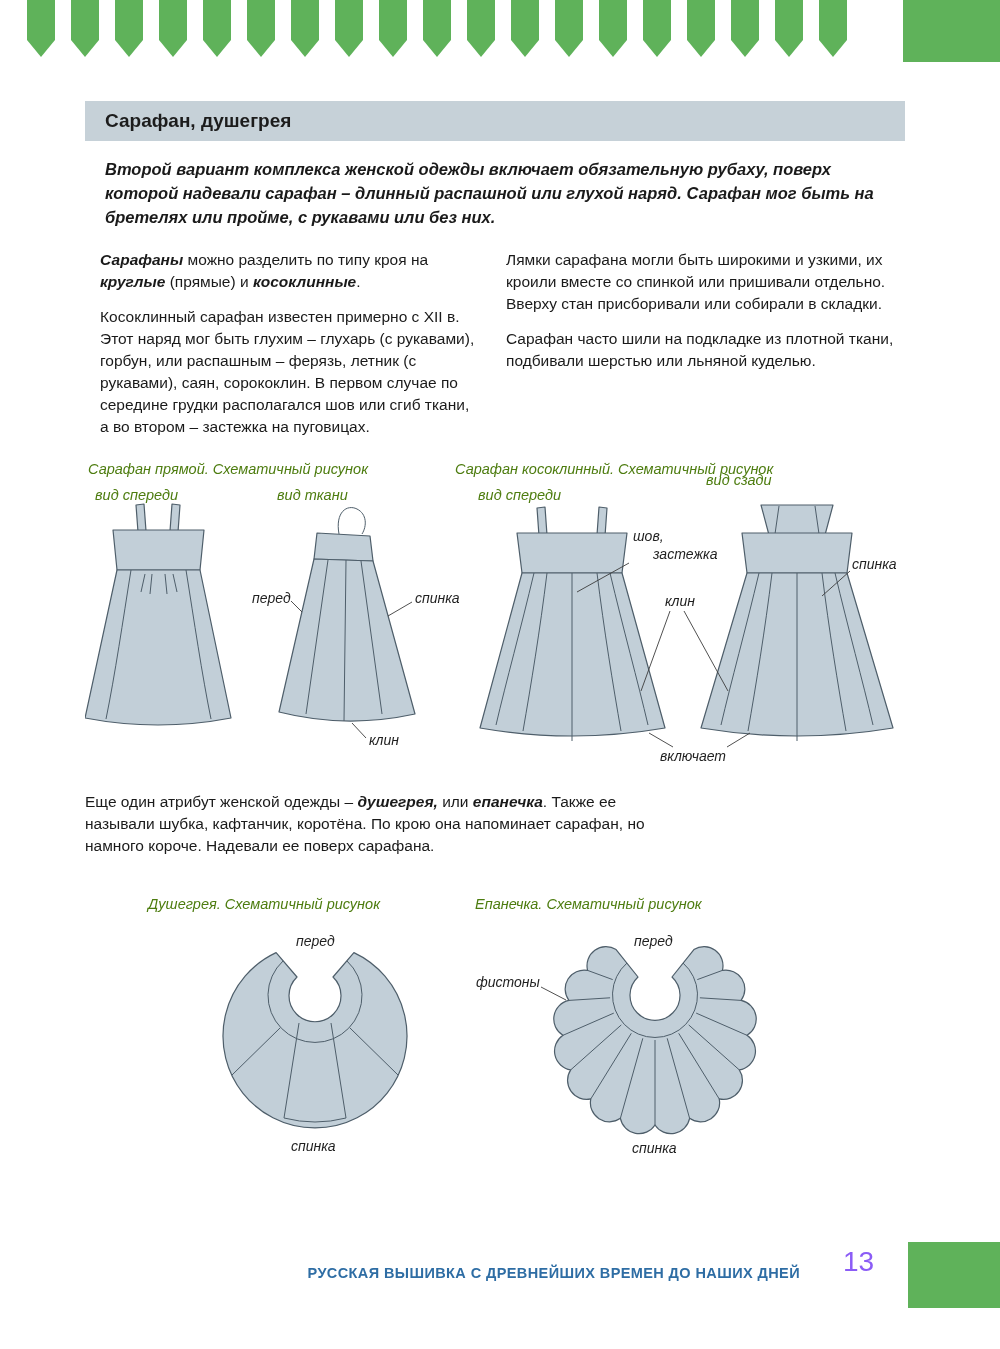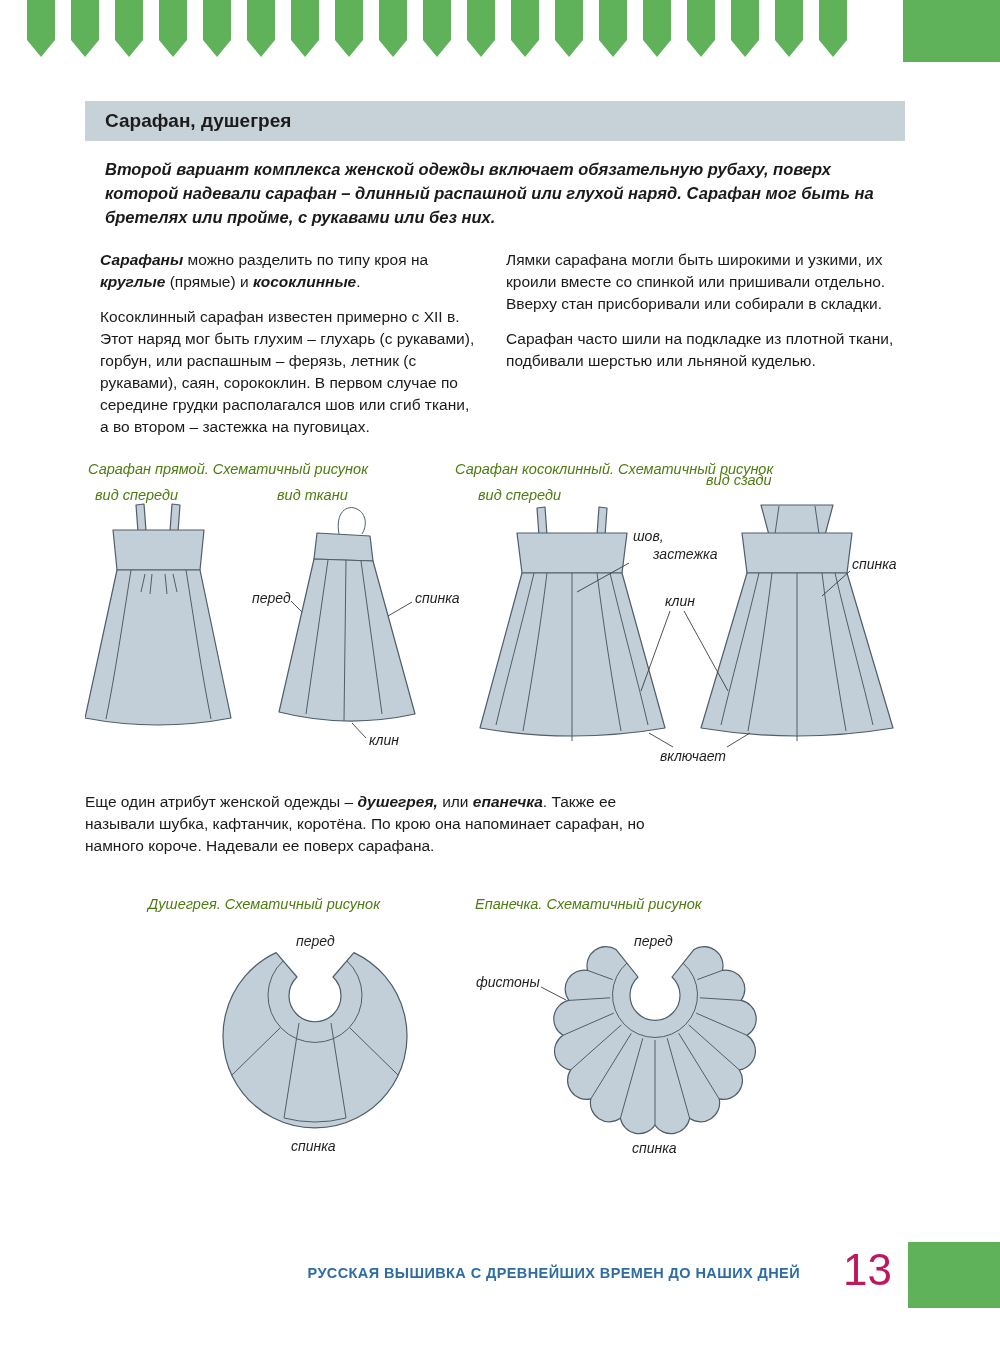--- a/index.html
+++ b/index.html
@@ -38,22 +38,22 @@
   .garment { fill:var(--diagram-fill,#c2cfd8); stroke:var(--diagram-stroke,#4e5e6a);
     stroke-width:1.2; stroke-linejoin:round; }
   .dline { fill:none; stroke:var(--diagram-stroke,#4e5e6a); stroke-width:1; }
   .leader { fill:none; stroke:#3c3c3c; stroke-width:0.9; }
   
   .mid-p { position:absolute; left:85px; top:791px; width:600px;
     font-size:15.5px; line-height:1.42; }
   
   .book-title { position:absolute; left:0; top:1265px; width:800px; text-align:right;
     font-size:14.5px; font-weight:bold; letter-spacing:0.4px; color:var(--footer-blue,#2e6da4);padding-left:39px; }
-  .page-number { position:absolute; left:843px; top:1248px; font-size:44px; line-height:1;
-    color:#be185d; }
+  .page-number { position:absolute; left:843px; top:1248px; font-size:28px; line-height:1;
+    color:#8b5cf6; }
   .footer-block { position:absolute; left:908px; top:1242px; width:92px; height:66px;
     background:var(--green,#5fb25a); }
 </style>
 </head>
 <body>
 
 <div class="page">
 
   <div class="pennants">
       <div class="pennant"></div>

